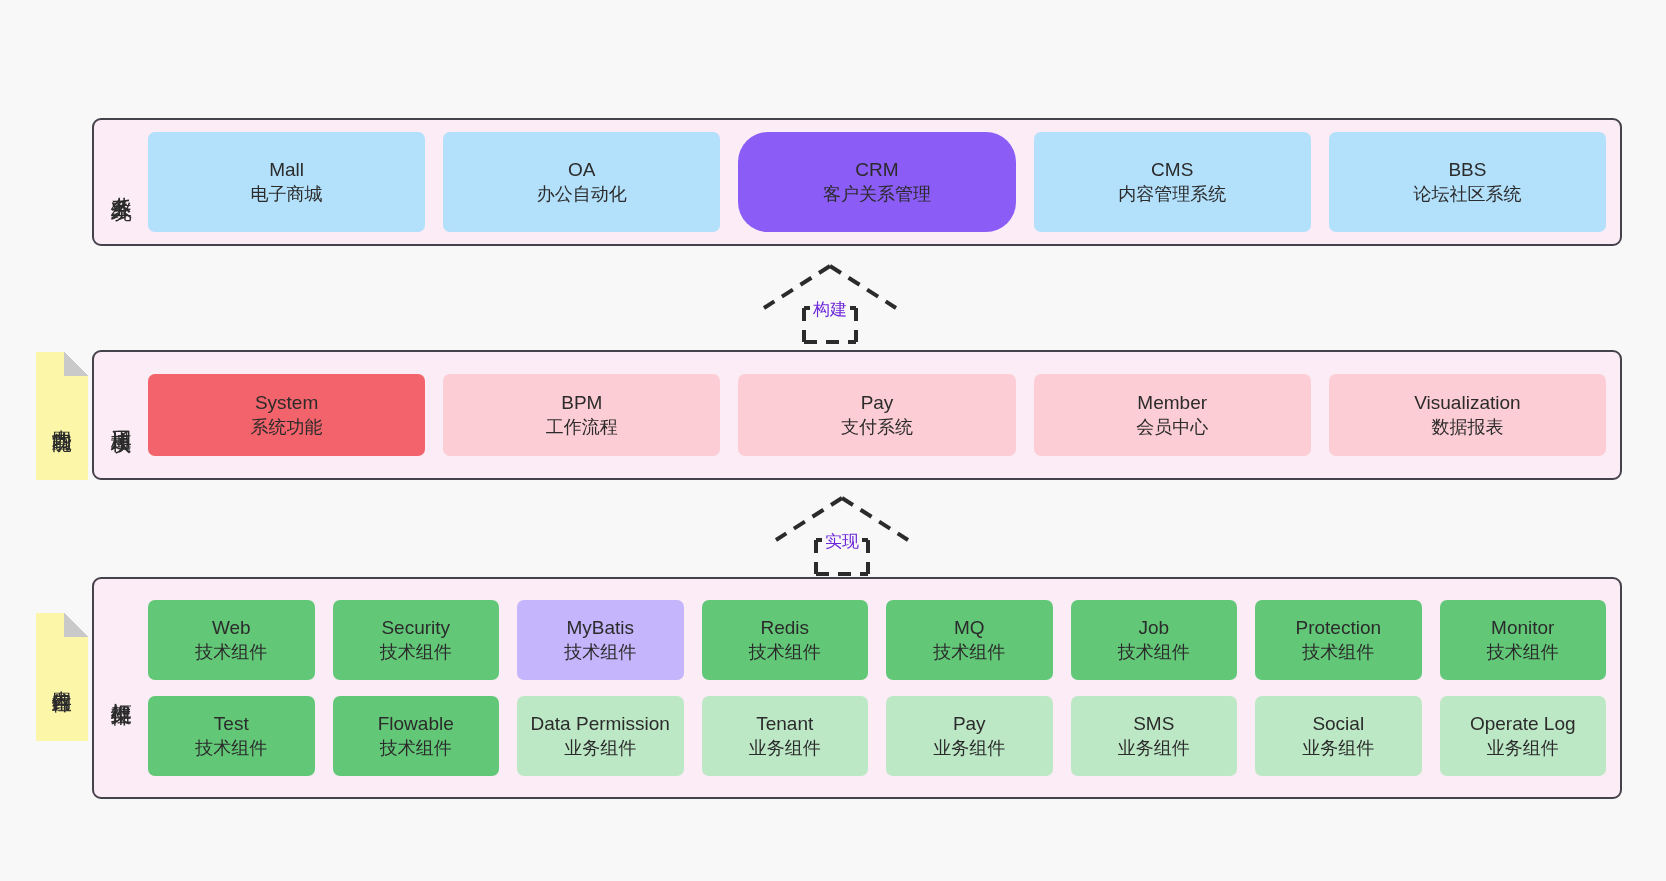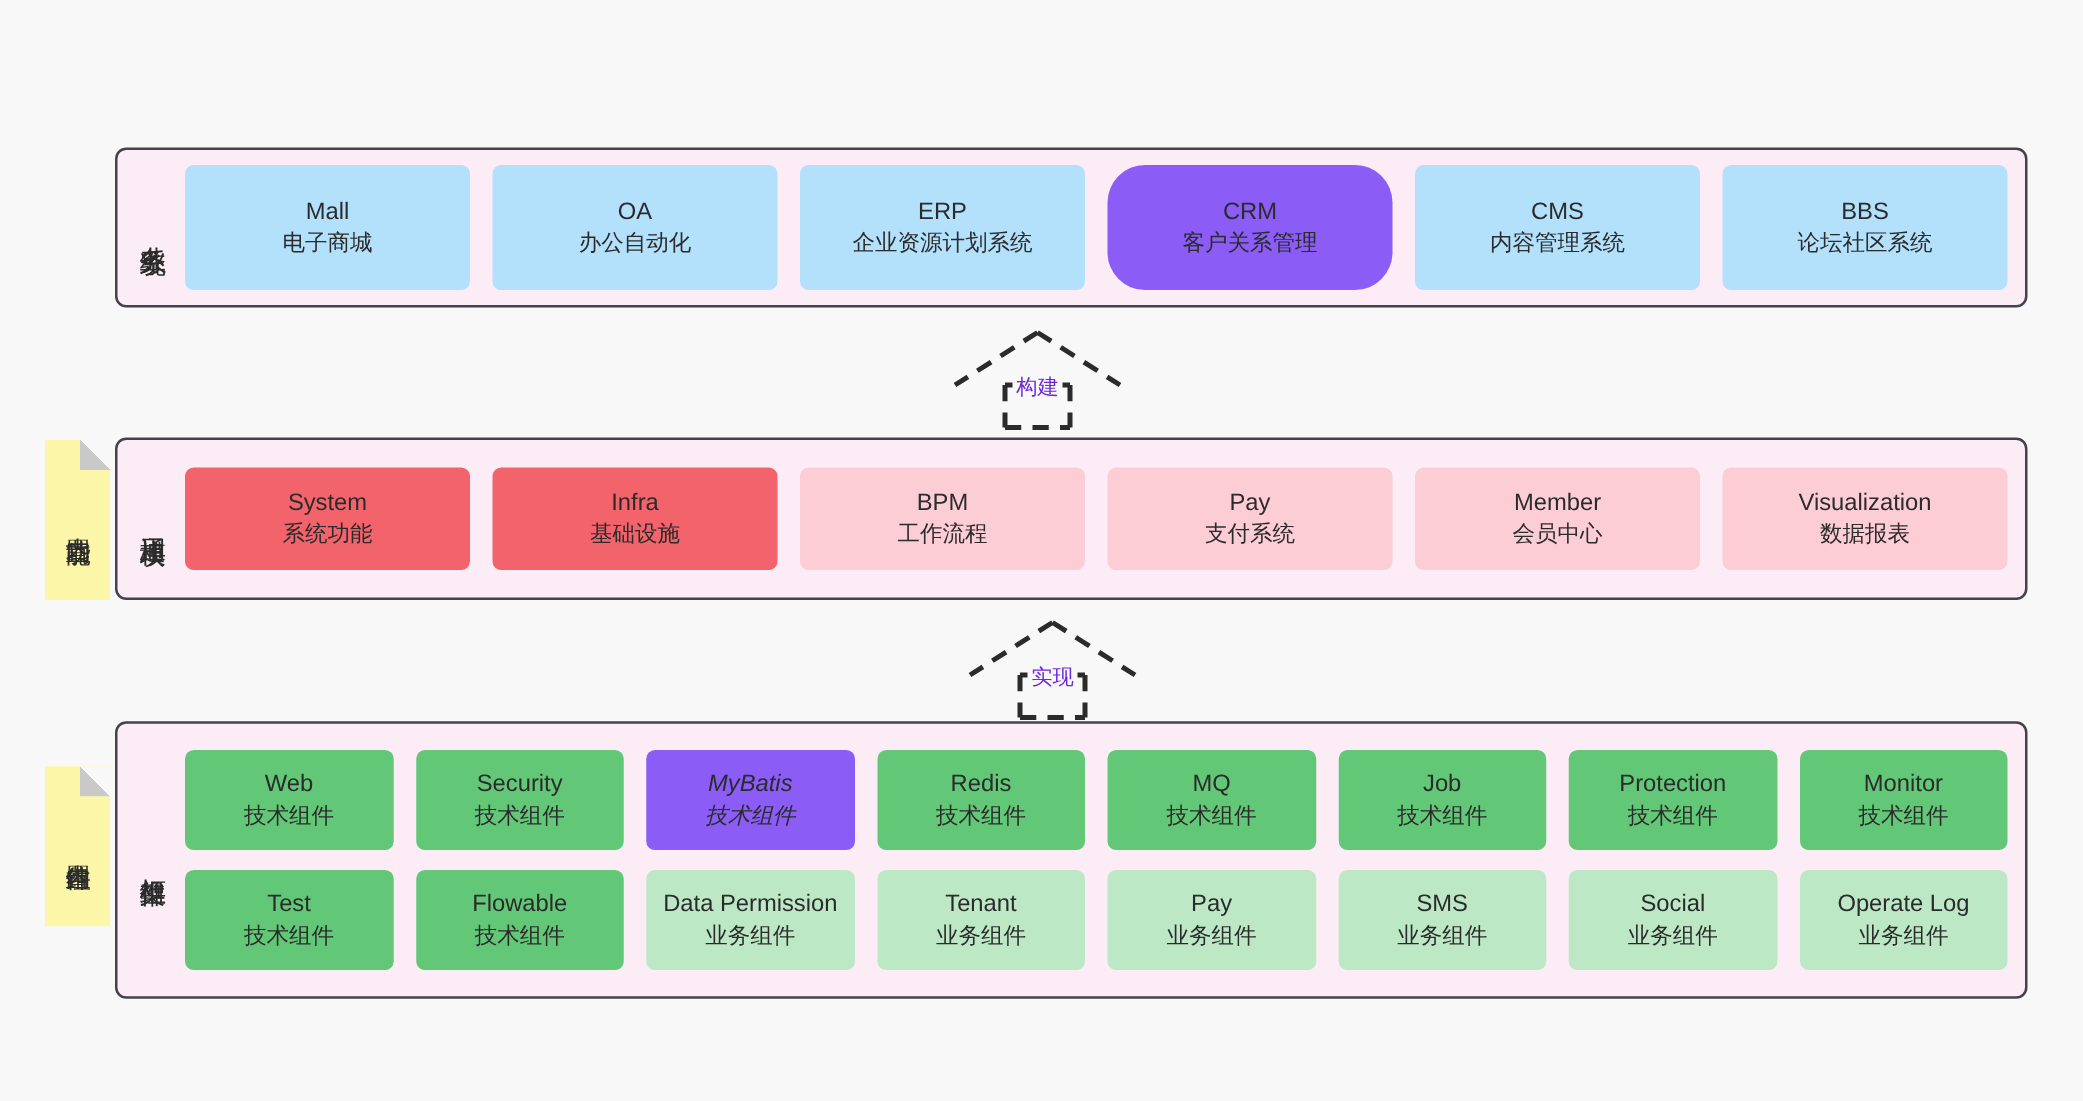--- a/index.html
+++ b/index.html
@@ -132,24 +132,20 @@
     <div class="layer-label">业务系统</div>
     <div class="layer-body">
       <div class="card-row" id="biz-cards">
           <div class="card h-biz" style="background: rgb(179, 224, 251);">
             <div class="t1">Mall</div>
             <div class="t2">电子商城</div>
           </div>
           <div class="card h-biz" style="background: rgb(179, 224, 251);">
             <div class="t1">OA</div>
             <div class="t2">办公自动化</div>
-          </div>
-          <div class="card h-biz" style="background: rgb(179, 224, 251);">
-            <div class="t1">ERP</div>
-            <div class="t2">企业资源计划系统</div>
           </div>
           <div class="card h-biz" style="background: #8b5cf6; border-radius: 30px;">
             <div class="t1">CRM</div>
             <div class="t2">客户关系管理</div>
           </div>
           <div class="card h-biz" style="background: rgb(179, 224, 251);">
             <div class="t1">CMS</div>
             <div class="t2">内容管理系统</div>
           </div>
           <div class="card h-biz" style="background: rgb(179, 224, 251);">
@@ -178,24 +174,20 @@
   </div>
 
   <div class="layer" id="layer-modules" style="left:92px; top:350px; width:1530px; height:130px;">
     <div class="layer-label">通用模块</div>
     <div class="layer-body">
       <div class="card-row" id="mod-cards">
           <div class="card h-mod" style="background: rgb(243, 99, 107);">
             <div class="t1">System</div>
             <div class="t2">系统功能</div>
           </div>
-          <div class="card h-mod" style="background: rgb(243, 99, 107);">
-            <div class="t1">Infra</div>
-            <div class="t2">基础设施</div>
-          </div>
           <div class="card h-mod" style="background: rgb(252, 205, 213);">
             <div class="t1">BPM</div>
             <div class="t2">工作流程</div>
           </div>
           <div class="card h-mod" style="background: rgb(252, 205, 213);">
             <div class="t1">Pay</div>
             <div class="t2">支付系统</div>
           </div>
           <div class="card h-mod" style="background: rgb(252, 205, 213);">
             <div class="t1">Member</div>
@@ -232,21 +224,21 @@
       <div class="card-rows">
         <div class="card-row" id="fw-row1">
             <div class="card h-frame" style="background: rgb(98, 200, 120);">
               <div class="t1">Web</div>
               <div class="t2">技术组件</div>
             </div>
             <div class="card h-frame" style="background: rgb(98, 200, 120);">
               <div class="t1">Security</div>
               <div class="t2">技术组件</div>
             </div>
-            <div class="card h-frame" style="background: #8b5cf6; font-style: italic;">
+            <div class="card h-frame" style="background: #c4b5fd;">
               <div class="t1">MyBatis</div>
               <div class="t2">技术组件</div>
             </div>
             <div class="card h-frame" style="background: rgb(98, 200, 120);">
               <div class="t1">Redis</div>
               <div class="t2">技术组件</div>
             </div>
             <div class="card h-frame" style="background: rgb(98, 200, 120);">
               <div class="t1">MQ</div>
               <div class="t2">技术组件</div>

